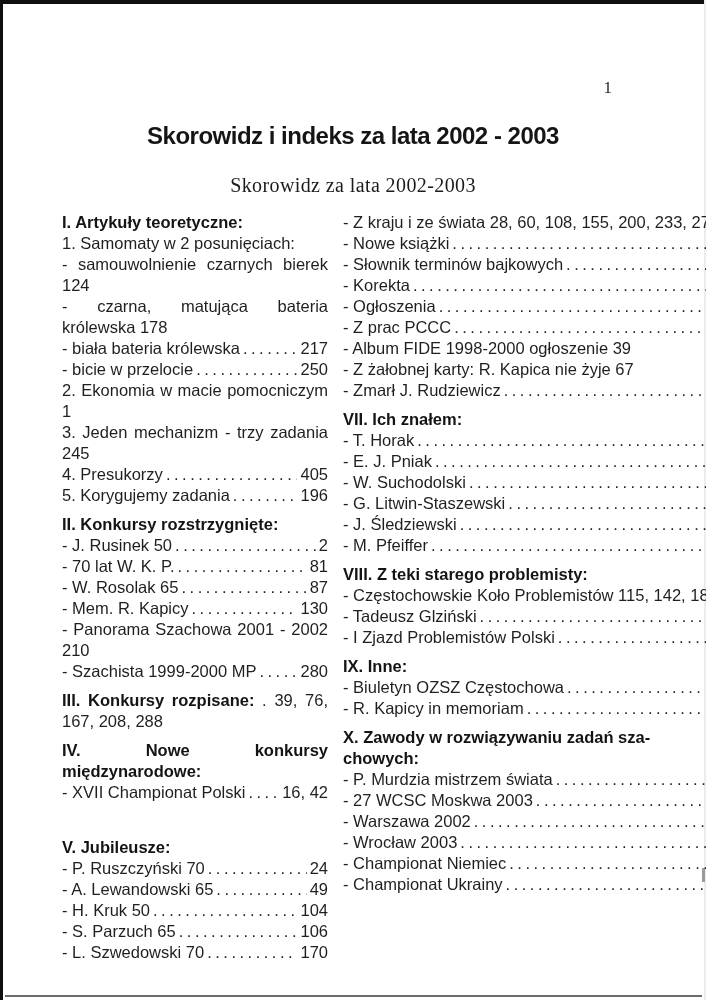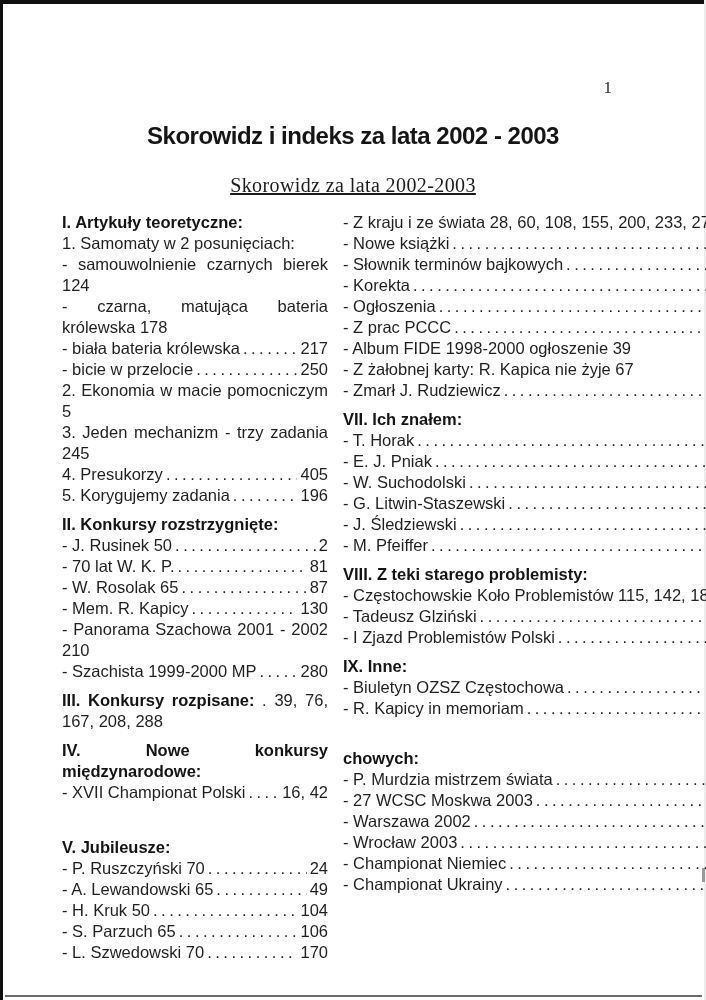--- a/index.html
+++ b/index.html
@@ -22,21 +22,21 @@
   }
   .title{
     position:absolute;top:106px;left:10px;right:10px;
     text-align:center;font-weight:bold;font-size:24px;letter-spacing:-0.5px;
     color:#151515;
   }
   .subtitle{
     position:absolute;top:174px;left:0;right:0;
     text-align:center;
     font-family:"Liberation Serif","DejaVu Serif",serif;
-    font-size:20px;letter-spacing:0.4px;color:#1b1b1b;text-decoration:underline;
+    font-size:20px;letter-spacing:0.4px;color:#1b1b1b;
   }
 
   .columns{
     position:absolute;top:212px;left:62px;right:60px;
     display:flex;align-items:stretch;
     font-size:16.5px;line-height:21px;
   }
   .col-left{width:272px;padding-right:6px;box-sizing:border-box;}
   .divider{width:2px;background:#262626;}
   .col-right{flex:1;padding-left:9px;}
@@ -78,21 +78,21 @@
         <div class="entry leader-row">
           <span class="lbl">- biała bateria królewska</span>
           <span class="dots"></span>
           <span class="pg">217</span>
         </div>
         <div class="entry leader-row">
           <span class="lbl">- bicie w przelocie</span>
           <span class="dots"></span>
           <span class="pg">250</span>
         </div>
-        <div class="entry plain">2. Ekonomia w macie pomocniczym 5</div>
+        <div class="entry plain">2. Ekonomia w macie pomocniczym 1</div>
         <div class="entry plain">3. Jeden mechanizm - trzy zadania 245</div>
         <div class="entry leader-row">
           <span class="lbl">4. Presukorzy</span>
           <span class="dots"></span>
           <span class="pg">405</span>
         </div>
         <div class="entry leader-row">
           <span class="lbl">5. Korygujemy zadania</span>
           <span class="dots"></span>
           <span class="pg">196</span>
@@ -242,21 +242,21 @@
         <div class="entry leader-row">
           <span class="lbl">- Biuletyn OZSZ Częstochowa</span>
           <span class="dots"></span>
         </div>
         <div class="entry leader-row">
           <span class="lbl">- R. Kapicy in memoriam</span>
           <span class="dots"></span>
         </div>
       </section>
       <section class="index-section">
-        <div class="sec-heading"><br><span class="hd">chowych:</span></div>
+        <div class="sec-heading"><span class="hd">X. Zawody w rozwiązywaniu zadań sza-</span><br><span class="hd">chowych:</span></div>
         <div class="entry leader-row">
           <span class="lbl">- P. Murdzia mistrzem świata</span>
           <span class="dots"></span>
         </div>
         <div class="entry leader-row">
           <span class="lbl">- 27 WCSC Moskwa 2003</span>
           <span class="dots"></span>
         </div>
         <div class="entry leader-row">
           <span class="lbl">- Warszawa 2002</span>

